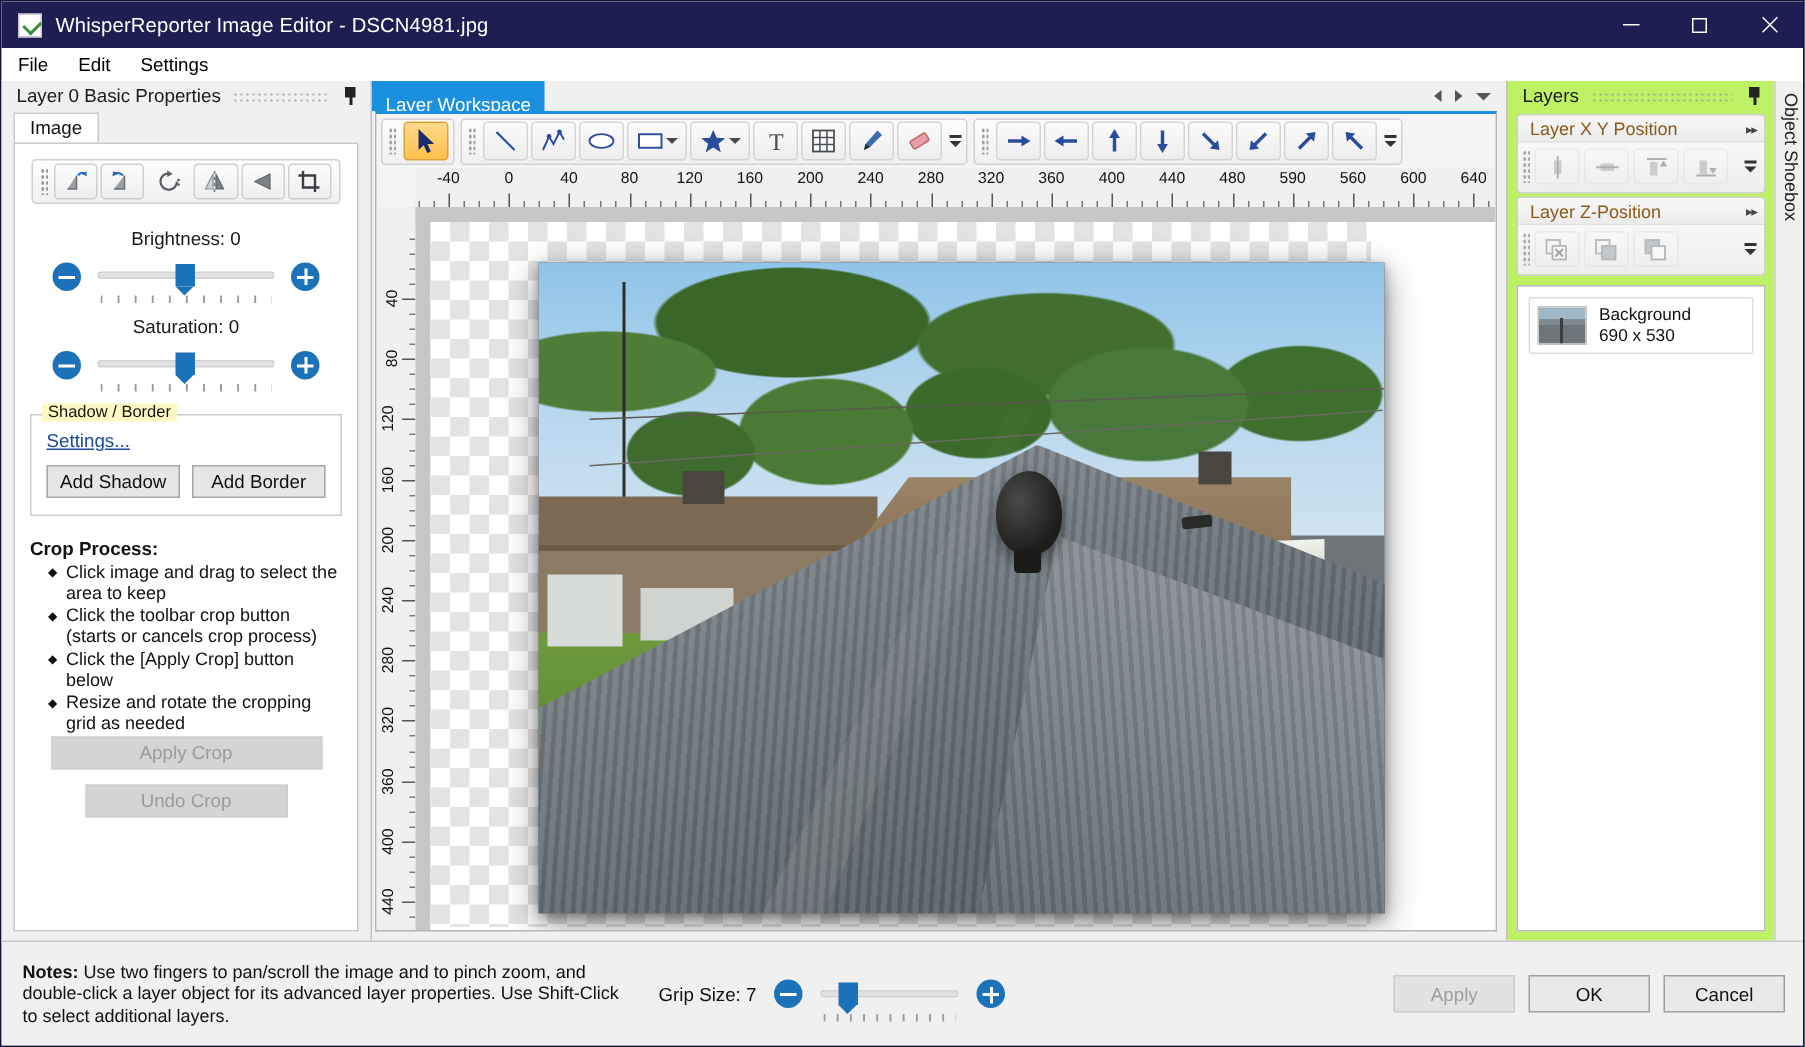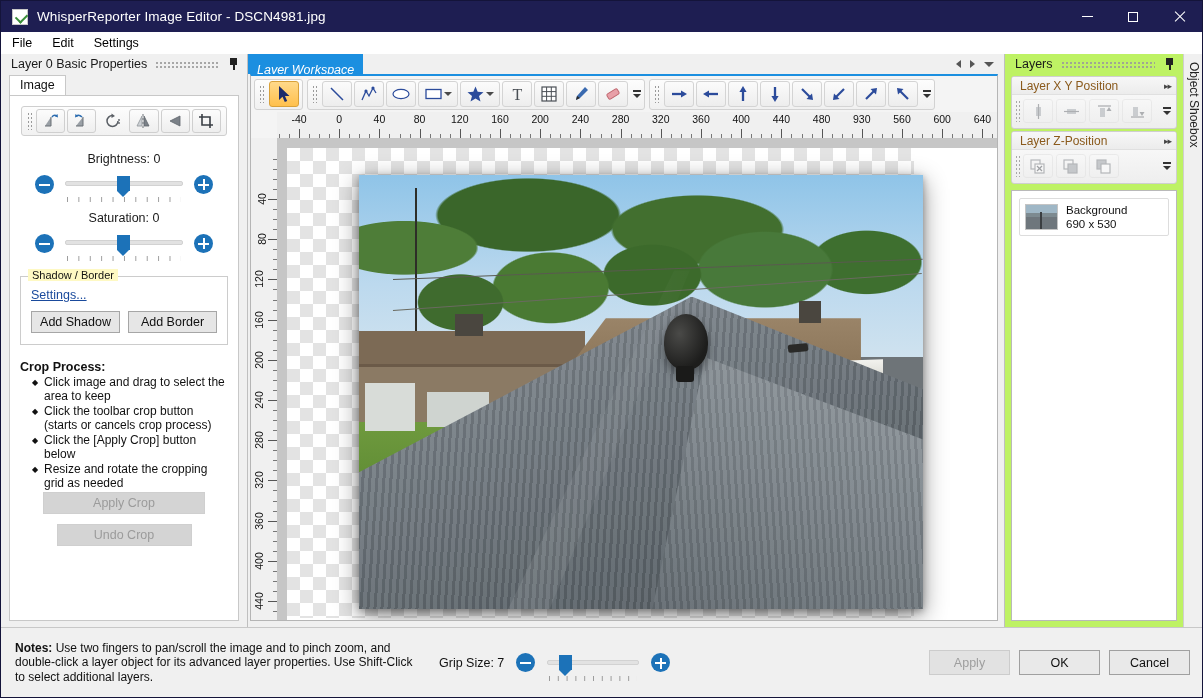--- a/index.html
+++ b/index.html
@@ -216,21 +216,21 @@
 
   
   .center { flex: 1; display: flex; flex-direction: column; min-width: 0; }
   .ws-tabstrip {
     height: 20px; display: flex; align-items: stretch;
     background: #f0f0f0;
   }
   .ws-tab {
     background: #1b8fe0; color: #ffffff;
     font-size: 12.5px; padding: 12px 9px 0 9px;
-    display: flex; align-items: center; font-style: italic;
+    display: flex; align-items: center;
   }
   .ws-tabnav { margin-left: auto; display: flex; align-items: center; gap: 9px; padding-right: 10px; }
   .navarrow { width: 0; height: 0; }
   .navarrow.left  { border-top: 4.5px solid transparent; border-bottom: 4.5px solid transparent; border-right: 5px solid #555; }
   .navarrow.right { border-top: 4.5px solid transparent; border-bottom: 4.5px solid transparent; border-left: 5px solid #555; }
   .navarrow.down  { border-left: 5px solid transparent; border-right: 5px solid transparent; border-top: 5px solid #555; }
 
   .ws-inner {
     flex: 1; margin: 0 6px 8px 2px;
     border: 1px solid #b5b5b5; border-top: 2px solid #1b8fe0;
@@ -642,21 +642,21 @@
           </div>
         </div>
 
         <div class="crop-head">Crop Process:</div>
         <ul class="crop-list">
           <li>Click image and drag to select the area to keep</li>
           <li>Click the toolbar crop button (starts or cancels crop process)</li>
           <li>Click the [Apply Crop] button below</li>
           <li>Resize and rotate the cropping grid as needed</li>
         </ul>
-        <div class="bigbtn" style="width:162px;margin-top:0">Apply Crop</div>
+        <div class="bigbtn" style="width:181px;margin-top:0">Apply Crop</div>
         <div class="bigbtn" style="width:135px;margin-top:10px">Undo Crop</div>
       </div>
     </div>
 
     <div class="center">
       <div class="ws-tabstrip">
         <div class="ws-tab">Layer Workspace</div>
         <div class="ws-tabnav">
           <span class="navarrow left"></span>
           <span class="navarrow right"></span>
@@ -859,21 +859,21 @@
             <div class="rh-lab" style="left: 504.4px;">440</div>
             <div class="rh-major" style="left: 504.4px;"></div>
             <div class="rh-minor" style="left: 514.45px;"></div>
             <div class="rh-minor" style="left: 524.5px;"></div>
             <div class="rh-minor" style="left: 534.55px;"></div>
             <div class="rh-lab" style="left: 544.6px;">480</div>
             <div class="rh-major" style="left: 544.6px;"></div>
             <div class="rh-minor" style="left: 554.65px;"></div>
             <div class="rh-minor" style="left: 564.7px;"></div>
             <div class="rh-minor" style="left: 574.75px;"></div>
-            <div class="rh-lab" style="left: 584.8px;">930</div>
+            <div class="rh-lab" style="left: 584.8px;">590</div>
             <div class="rh-major" style="left: 584.8px;"></div>
             <div class="rh-minor" style="left: 594.85px;"></div>
             <div class="rh-minor" style="left: 604.9px;"></div>
             <div class="rh-minor" style="left: 614.95px;"></div>
             <div class="rh-lab" style="left: 625px;">560</div>
             <div class="rh-major" style="left: 625px;"></div>
             <div class="rh-minor" style="left: 635.05px;"></div>
             <div class="rh-minor" style="left: 645.1px;"></div>
             <div class="rh-minor" style="left: 655.15px;"></div>
             <div class="rh-lab" style="left: 665.2px;">600</div>

